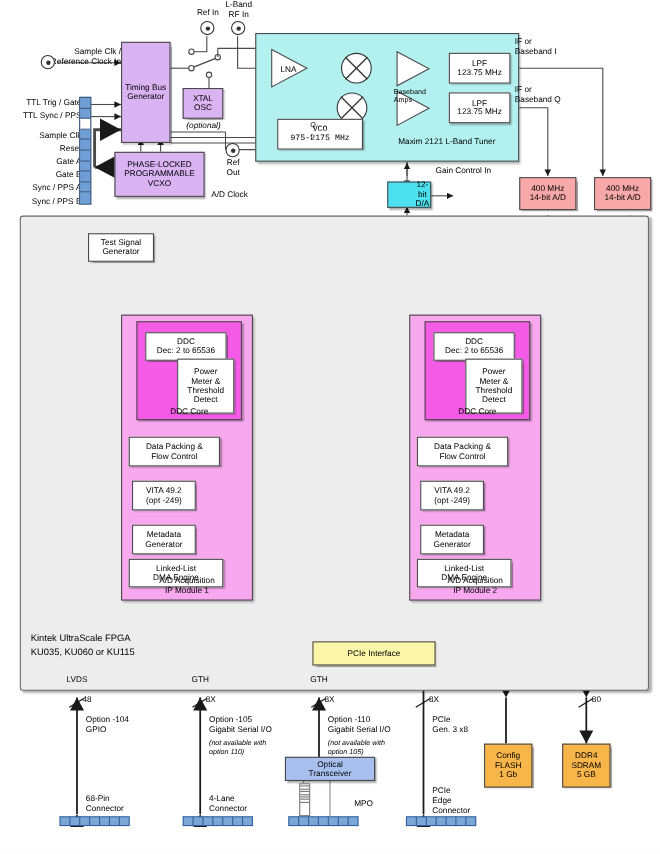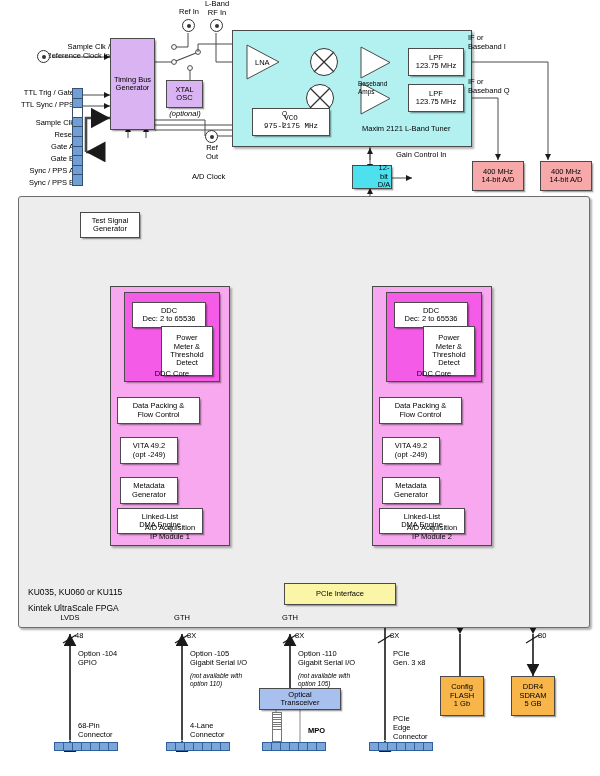--- a/index.html
+++ b/index.html
@@ -303,20 +303,25 @@
     <span style="white-space:pre-line;">Timing  Bus
 Generator</span>
   </div>
 
   <div class="box" style="left:166px; top:80px; width:37px; height:28px; background:#d9b3f2;">
     <span style="white-space:pre-line;">XTAL
 OSC</span>
   </div>
   <div class="lbl c ital" style="left:163px; top:110px; width:44px;">(optional)</div>
 
+  <div class="box" style="left:104px; top:138px; width:82px; height:41px; background:#d9b3f2;">
+    <span style="white-space:pre-line;">PHASE-LOCKED
+PROGRAMMABLE
+VCXO</span>
+  </div>
 
   <div class="coax" style="left:205px; top:130px;"></div>
   <div class="lbl c" style="left:196px; top:144px; width:32px;">Ref
 Out</div>
 
   <div class="lbl" style="left:192px; top:173px;">A/D Clock</div>
 
   <div class="tuner-box" style="left:232px; top:30px; width:240px; height:117px;"></div>
   <div class="lbl" style="left:362px; top:125px;">Maxim 2121 L-Band Tuner</div>
 
@@ -377,21 +382,21 @@
     <span style="white-space:pre-line;">400 MHz
 14-bit A/D</span>
   </div>
   <div class="box" style="left:540px; top:161px; width:52px; height:30px; background:#f7a8a8;">
     <span style="white-space:pre-line;">400 MHz
 14-bit A/D</span>
   </div>
 
   <div class="fpga-outer" style="left:18px; top:196px; width:572px; height:432px;"></div>
 
-  <div class="lbl" style="left:28px; top:603px; font-size:8.5px;">Kintek UltraScale FPGA</div>
+  <div class="lbl" style="left:28px; top:575px; font-size:8.5px;">Kintek UltraScale FPGA</div>
   <div class="lbl" style="left:28px; top:587px; font-size:8.5px;">KU035, KU060 or KU115</div>
 
   <div class="box" style="left:80px; top:212px; width:60px; height:26px; background:#ffffff;">
     <span style="white-space:pre-line;">Test Signal
 Generator</span>
   </div>
 
 
   <div class="ipmod" style="left:110px; top:286px; width:120px; height:260px;"></div>
   <div class="ddccore" style="left:124px; top:292px; width:96px; height:90px;"></div>
@@ -507,21 +512,21 @@
   </div>
   <div class="mpo" style="left:272px; top:712px; width:10px; height:30px;">
     <i></i>
       <i></i>
       <i></i>
       <i></i>
       <i></i>
       <i></i>
       <i></i>
   </div>
-  <div class="lbl" style="left:308px; top:727px;font-weight:bold;">MPO</div>
+  <div class="lbl" style="left:322px; top:727px;">MPO</div>
   <div class="conn-strip" style="left:262px; top:742px;">
     <i></i>
       <i></i>
       <i></i>
       <i></i>
       <i></i>
       <i></i>
       <i></i>
   </div>
 

